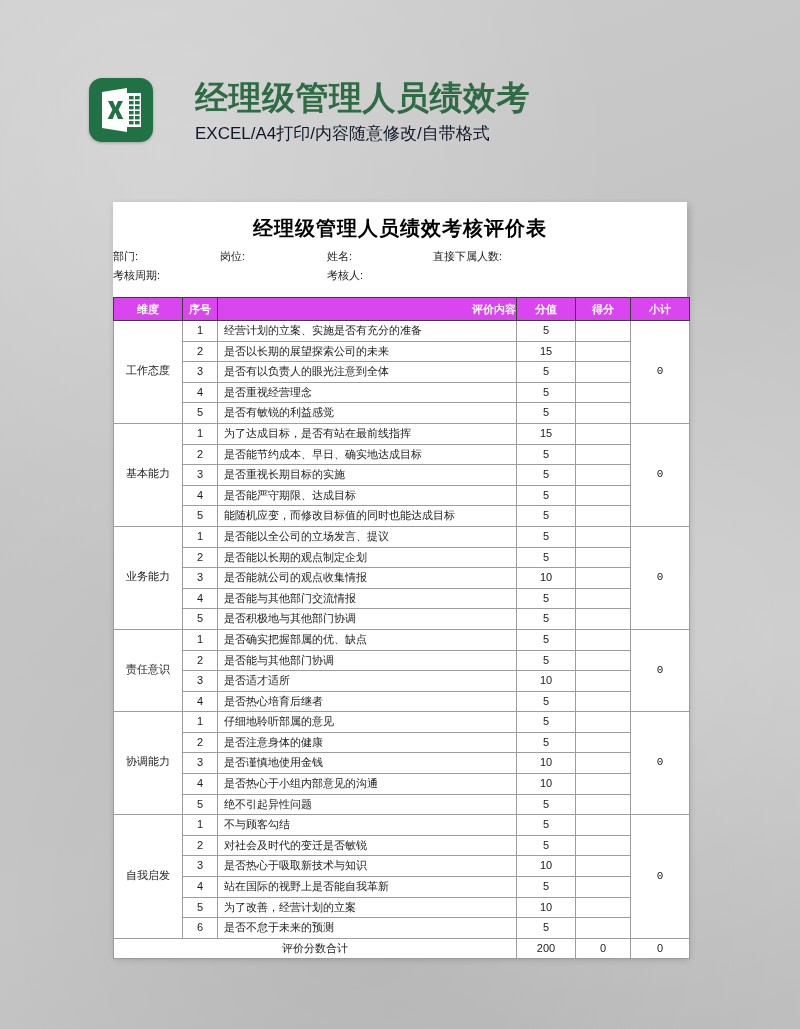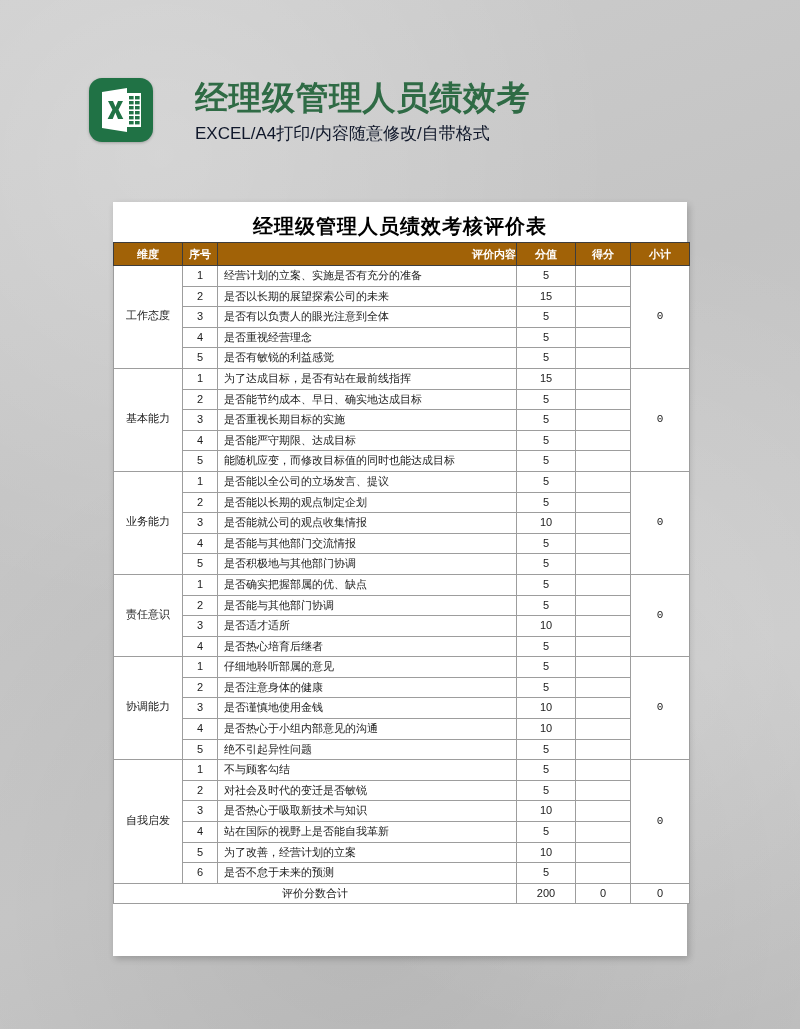--- a/index.html
+++ b/index.html
@@ -77,21 +77,20 @@
   }
 
   #sheet-title {
     text-align: center;
     font-size: 20px;
     font-weight: bold;
     color: #000000;
     letter-spacing: 1px;
     padding-top: 12px;
     line-height: 28px;
-    font-family: Liberation Mono, monospace;
   }
 
   
   #meta {
     position: relative;
     height: 48px;
     margin-top: 7px;
     font-size: 11px;
     color: #1b1b1b;
   }
@@ -117,21 +116,21 @@
   }
   #tbl td, #tbl th {
     border: 1px solid #9d9d9d;
     padding: 0;
     height: 19.6px;
     line-height: 19.6px;
     overflow: hidden;
     white-space: nowrap;
   }
   #tbl thead th {
-    background: #a16207;
+    background: #d946ef;
     color: #ffffff;
     font-weight: bold;
     font-size: 11px;
     height: 22px;
     line-height: 22px;
     text-align: center;
     border: 1px solid #3d3d3d;
   }
   .c-dim   { width: 68px;  text-align: center; }
   .c-no    { width: 34px;  text-align: center; margin-left: 44px; }
@@ -186,20 +185,30 @@
     <div class="promo-title">经理级管理人员绩效考</div>
     <div class="promo-sub">EXCEL/A4打印/内容随意修改/自带格式</div>
   </div>
 
 </div>
 
 <div id="sheet">
 
   <div id="sheet-title">经理级管理人员绩效考核评价表</div>
 
+  <div id="meta" style="margin-left:0;">
+    <div style="position:relative; margin:0 0 0 0; height:48px;">
+      <span class="meta-cell m-dept" style="left:0px;">部门:</span>
+      <span class="meta-cell m-post">岗位:</span>
+      <span class="meta-cell m-name">姓名:</span>
+      <span class="meta-cell m-subs">直接下属人数:</span>
+      <span class="meta-cell m-period">考核周期:</span>
+      <span class="meta-cell m-reviewer">考核人:</span>
+    </div>
+  </div>
 
   <table id="tbl">
     <thead>
       <tr>
         <th class="c-dim">维度</th>
         <th class="c-no">序号</th>
         <th class="c-item" style="text-align:right; padding-left:0 !important;">评价内容</th>
         <th class="c-score">分值</th>
         <th class="c-got">得分</th>
         <th class="c-sub">小计</th>

